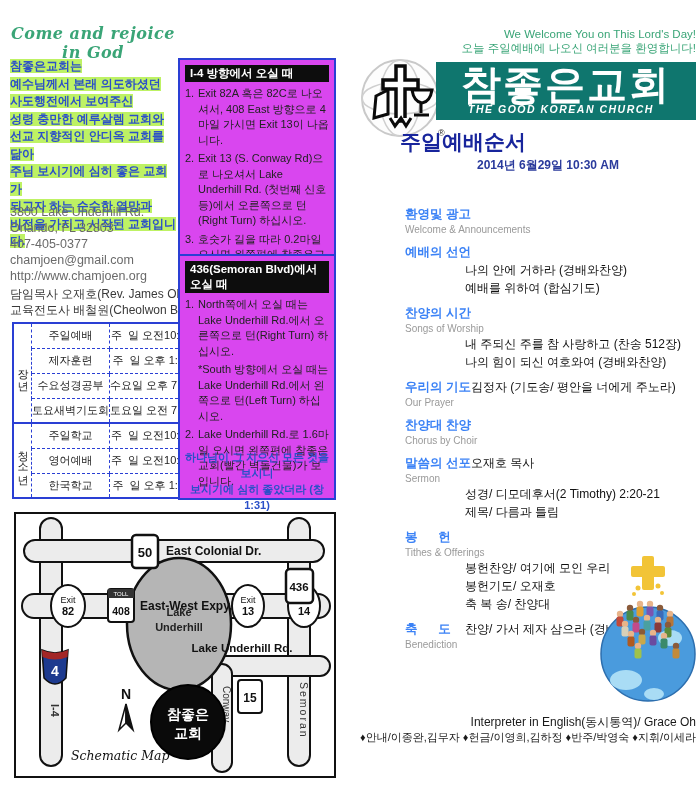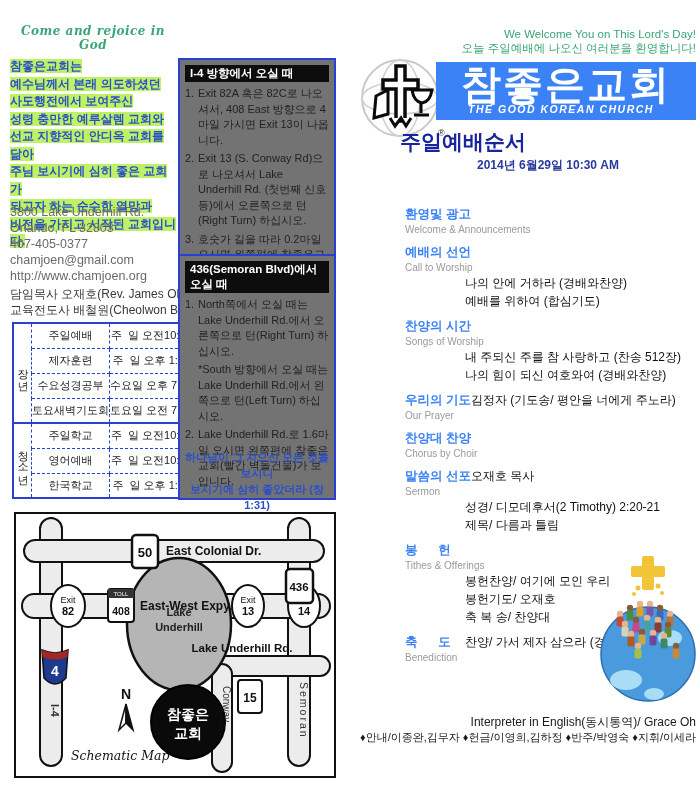--- a/index.html
+++ b/index.html
@@ -2,58 +2,58 @@
 <html><head>
 <meta charset="utf-8">
 <style>
   * { margin:0; padding:0; box-sizing:border-box; }
   html,body { width:700px; height:795px; background:#fff; font-family:"Liberation Sans", sans-serif; }
   .page { position:relative; width:700px; height:795px; background:#fff; overflow:hidden; }
 
   
   .script-title { position:absolute; left:8px; top:24px; width:170px; text-align:center;
     color:#3aa577; font-family:"DejaVu Serif", serif; font-style:italic; font-weight:bold;
-    font-size:12px; letter-spacing:.5px; }
+    font-size:16px; letter-spacing:.5px; }
   .intro { position:absolute; left:10px; top:58px; width:168px; color:#2b50c8; font-weight:bold;
     font-size:12px; line-height:17.5px; }
   .intro div span { background:#bef264; }
   .address { position:absolute; left:10px; top:204px; color:#6a6a6a; font-size:12.5px; line-height:16px; }
   .staff { position:absolute; left:10px; top:286px; color:#3a3a3a; font-size:12px; line-height:16px; }
 
   
   .sched { position:absolute; left:12px; top:322px; border-collapse:collapse; }
   .sched td { border:1px dashed #2a3fd4; font-size:11px; color:#222; text-align:center;
     height:25px; white-space:pre; }
   .sched { border:2px solid #2a3fd4; }
   .sched td.grp { width:16px; writing-mode:vertical-rl; text-orientation:upright; letter-spacing:1px;
     font-size:11px; padding:2px 1px; }
   .sched td.nm { width:72px; }
   .sched td.tm { width:74px; }
   .sched tr.grp-split td { border-top:2px solid #2a3fd4; }
 
   
-  .dirbox { position:absolute; left:178px; width:158px; border:2px solid #2a3fd4; background:#737373;
+  .dirbox { position:absolute; left:178px; width:158px; border:2px solid #2a3fd4; background:#d946ef;
     padding:5px 5px 6px 5px; }
   .dirbox .hdr { background:#0d0d0d; color:#fff; font-weight:bold; font-size:11.5px;
     padding:1px 5px; margin-bottom:4px; }
   .dir-item { display:flex; font-size:11px; line-height:15.5px; color:#222; margin-bottom:3px; }
   .dir-item .num { width:13px; flex:none; }
   .dir-item .txt { flex:1; }
   .verse { position:absolute; left:178px; top:449px; width:158px; text-align:center;
     color:#2b50c8; font-size:11px; line-height:16px; font-weight:bold; }
 
   
   .mapbox { position:absolute; left:14px; top:512px; width:322px; height:266px;
     border:2px solid #111; background:#fff; }
 
   
   .welcome { position:absolute; left:400px; top:27px; width:296px; text-align:right;
     color:#3aa577; font-size:11.5px; line-height:14px; }
   .logo { position:absolute; left:358px; top:56px; }
-  .banner { position:absolute; left:436px; top:62px; width:260px; height:58px; background:#3b82f6;
+  .banner { position:absolute; left:436px; top:62px; width:260px; height:58px; background:#0f766e;
     color:#fff; text-align:center; }
   .banner .kr { font-size:40px; font-weight:900; letter-spacing:2px; line-height:42px; margin-top:1px; }
   .banner .en { font-size:10.5px; font-weight:bold; letter-spacing:1.5px; text-align:center;
     padding-right:10px; margin-top:-2px;font-style:italic; }
   .order-title { position:absolute; left:400px; top:128px; width:296px; text-align:left;
     color:#18259c; font-size:21px; font-weight:bold; }
   .order-date { position:absolute; left:400px; top:157px; width:296px; text-align:center;
     color:#2a3a9c; font-size:12px; font-weight:bold; }
 
   .worship { position:absolute; left:405px; top:206px; width:292px; }
@@ -274,21 +274,20 @@
       <div class="w-row">
           <span class="w-title">환영및 광고</span>
         </div>
       <div class="w-en">Welcome &amp; Announcements</div>
     </div>
 
     <div class="w-item">
       <div class="w-row">
           <span class="w-title">예배의 선언</span>
         </div>
-      <div class="w-en">Call to Worship</div>
       <div class="w-line">나의 안에 거하라 (경배와찬양)</div>
       <div class="w-line">예배를 위하여 (합심기도)</div>
     </div>
 
     <div class="w-item">
       <div class="w-row">
           <span class="w-title">찬양의 시간</span>
         </div>
       <div class="w-en">Songs of Worship</div>
       <div class="w-line">내 주되신 주를 참 사랑하고 (찬송 512장)</div>

